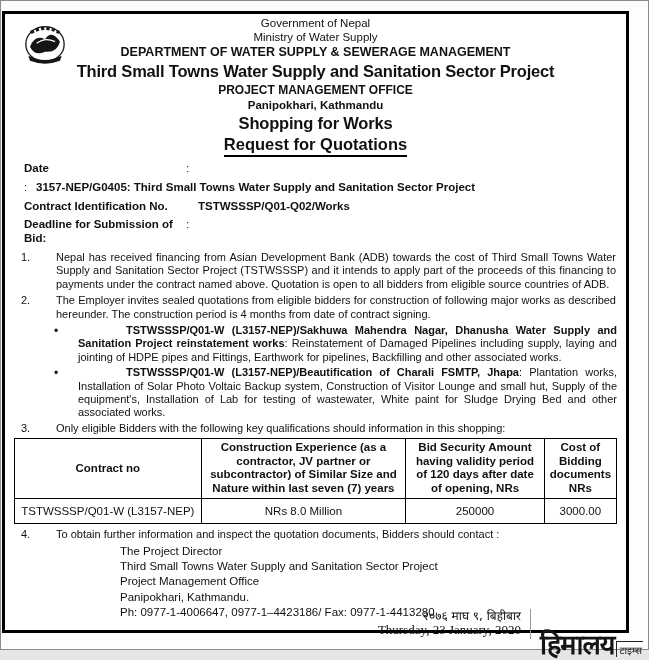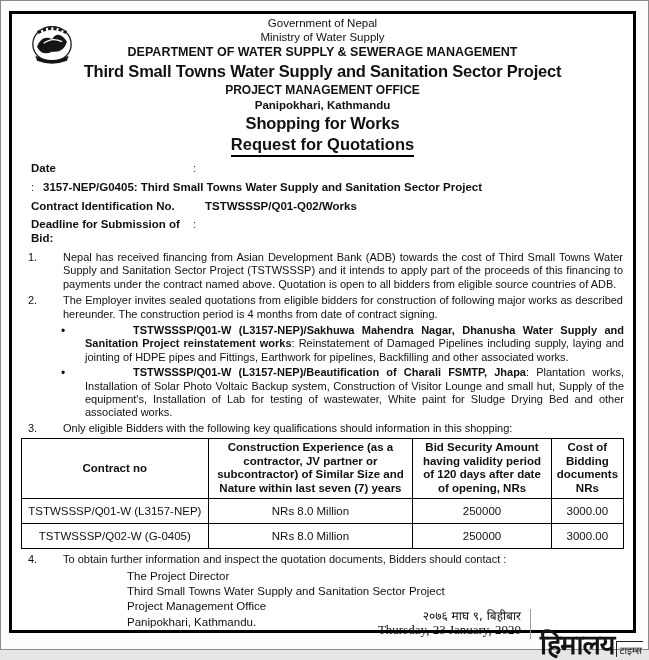--- a/index.html
+++ b/index.html
@@ -9,21 +9,21 @@
     font-family:"Liberation Sans",sans-serif;
     color:#111;
     position:relative;
     overflow:hidden;
   }
   .outer-frame{
     position:absolute;left:0;top:0;width:647px;height:648px;
     border:1px solid #8a8a8a;background:#fdfdfc;
   }
   .doc{
-    position:absolute;left:8px;top:10px;width:627px;height:622px;
+    position:absolute;left:1px;top:10px;width:627px;height:622px;
     box-sizing:border-box;
     border:3px solid #000;background:#fff;
     padding:3px 9px 4px 9px;
     overflow:hidden;
   }
   
   .hdr{text-align:center;line-height:1.18;position:relative;}
   .emblem{position:absolute;left:6px;top:4px;width:50px;height:48px;}
   .h-sm{font-size:11.5px;}
   .h-b13{font-size:12.5px;font-weight:bold;margin-top:1px;}
@@ -146,26 +146,20 @@
           <th class="c4">Cost of Bidding documents NRs</th>
         </tr>
       </thead>
       <tbody>
         <tr>
           <td>TSTWSSSP/Q01-W (L3157-NEP)</td>
           <td>NRs 8.0 Million</td>
           <td>250000</td>
           <td>3000.00</td>
         </tr>
-        <tr>
-          <td>TSTWSSSP/Q02-W (G-0405)</td>
-          <td>NRs 8.0 Million</td>
-          <td>250000</td>
-          <td>3000.00</td>
-        </tr>
       </tbody>
     </table>
 
     <div class="para">
       <div class="num">4.</div>
       <div class="txt">To obtain further information and inspect the quotation documents, Bidders should contact :</div>
     </div>
 
     <div class="contact">
       <div>The Project Director</div>

